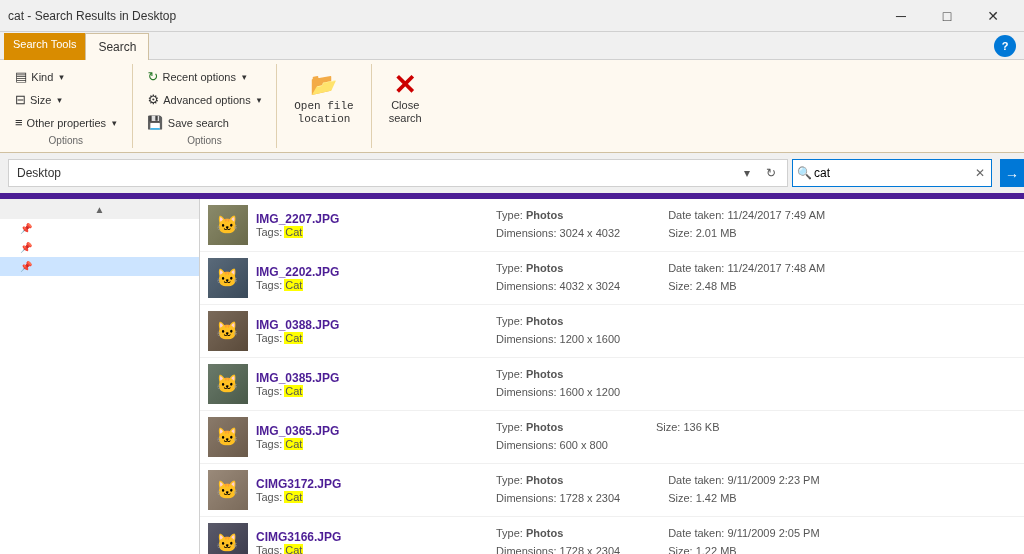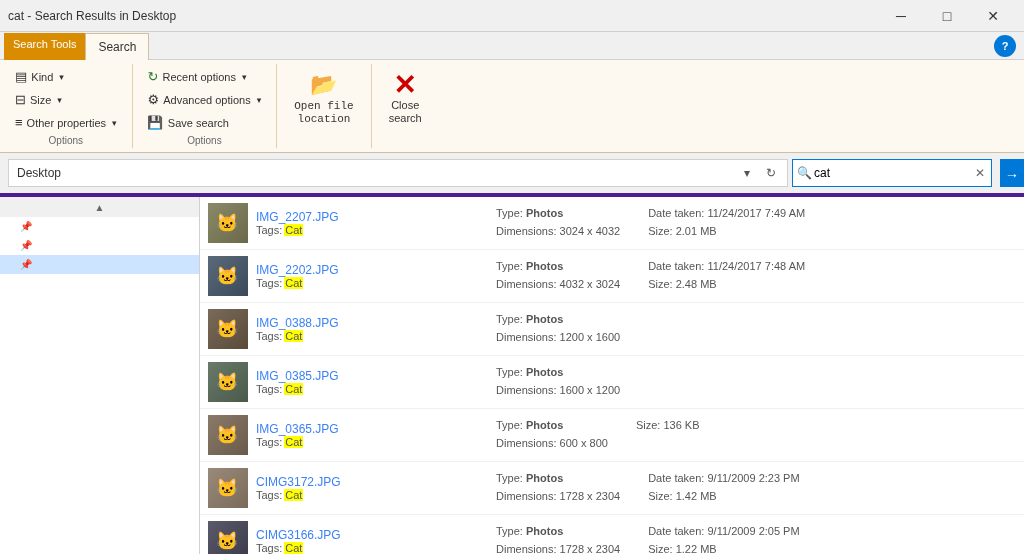--- a/index.html
+++ b/index.html
@@ -294,38 +294,38 @@
       display: flex;
       align-items: center;
       justify-content: center;
     }
     .file-name-area {
       min-width: 240px;
       max-width: 280px;
     }
     .file-name {
       font-size: 12px;
-      color: #3b82f6;
-      font-weight: normal;
+      color: #4c1d95;
+      font-weight: bold;
     }
     .file-tags {
       font-size: 11px;
       color: #555;
       display: flex;
       align-items: center;
       gap: 2px;
     }
     .tag-highlight {
       background: yellow;
       padding: 0 1px;
     }
     .file-meta {
       flex: 1;
       display: flex;
-      gap: 28px;
+      gap: 48px;
     }
     .file-meta-col {
       font-size: 11px;
       color: #555;
       line-height: 1.6;
     }
     .meta-label { color: #555; }
 
     
     ::-webkit-scrollbar { width: 8px; }
@@ -436,21 +436,21 @@
       <button class="close-search-btn">
         <span class="red-x">✕</span>
         <span style="font-size:11px;line-height:1.2;text-align:center;">Close<br>search</span>
       </button>
       <div class="ribbon-group-label" style="visibility:hidden;">x</div>
     </div>
 
   </div>
 </div>
 
-<div style="display:flex;align-items:center;background:#f0f0f0;border-bottom:4px solid #4c1d95;padding:2px 4px;">
+<div style="display:flex;align-items:center;background:#f0f0f0;border-bottom:6px solid #4c1d95;padding:2px 4px;">
   <div class="address-bar" style="flex:1;">
     <span class="address-text">Desktop</span>
     <button class="address-btn">▾</button>
     <button class="address-btn">↻</button>
   </div>
   <div class="search-box-area">
     <span class="search-icon-inner">🔍</span>
     <input class="search-input" type="text" value="cat" placeholder="cat" style="">
     <button class="search-clear-btn">✕</button>
   </div>

